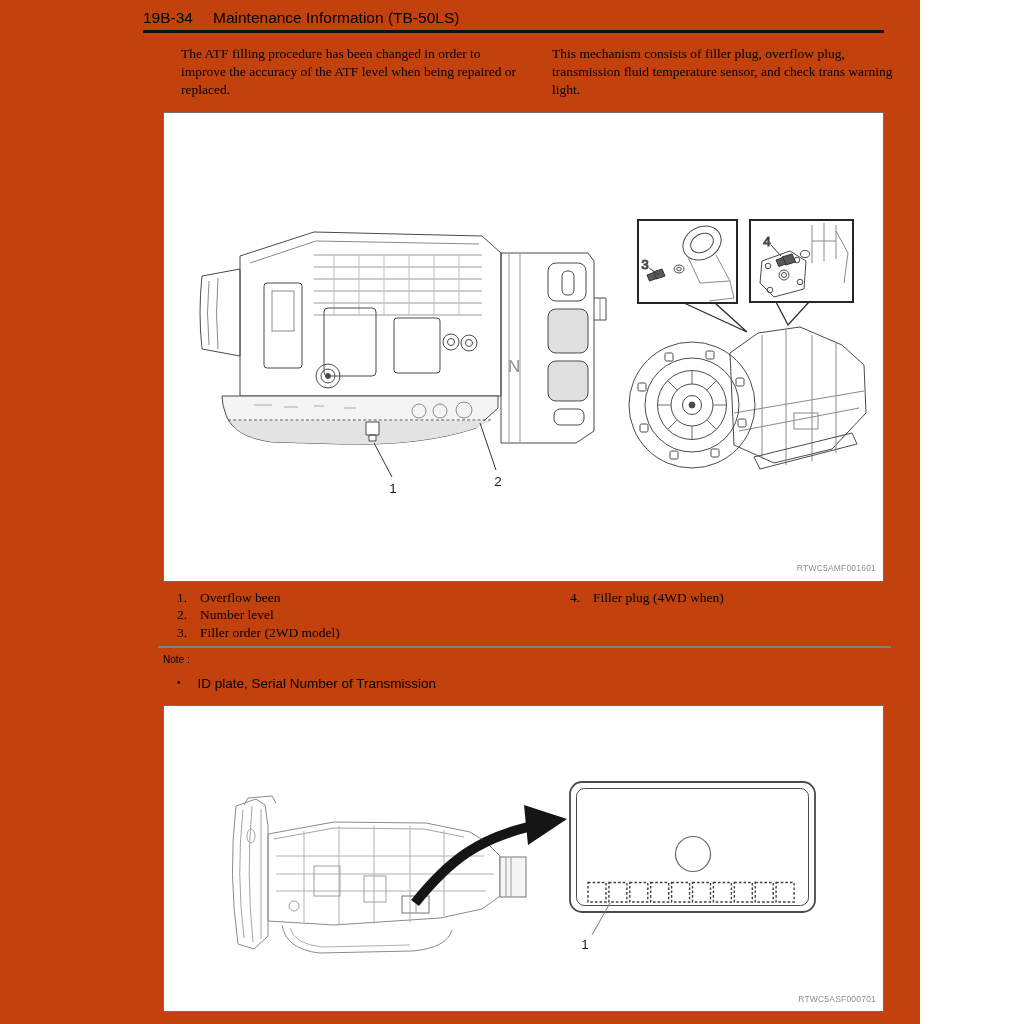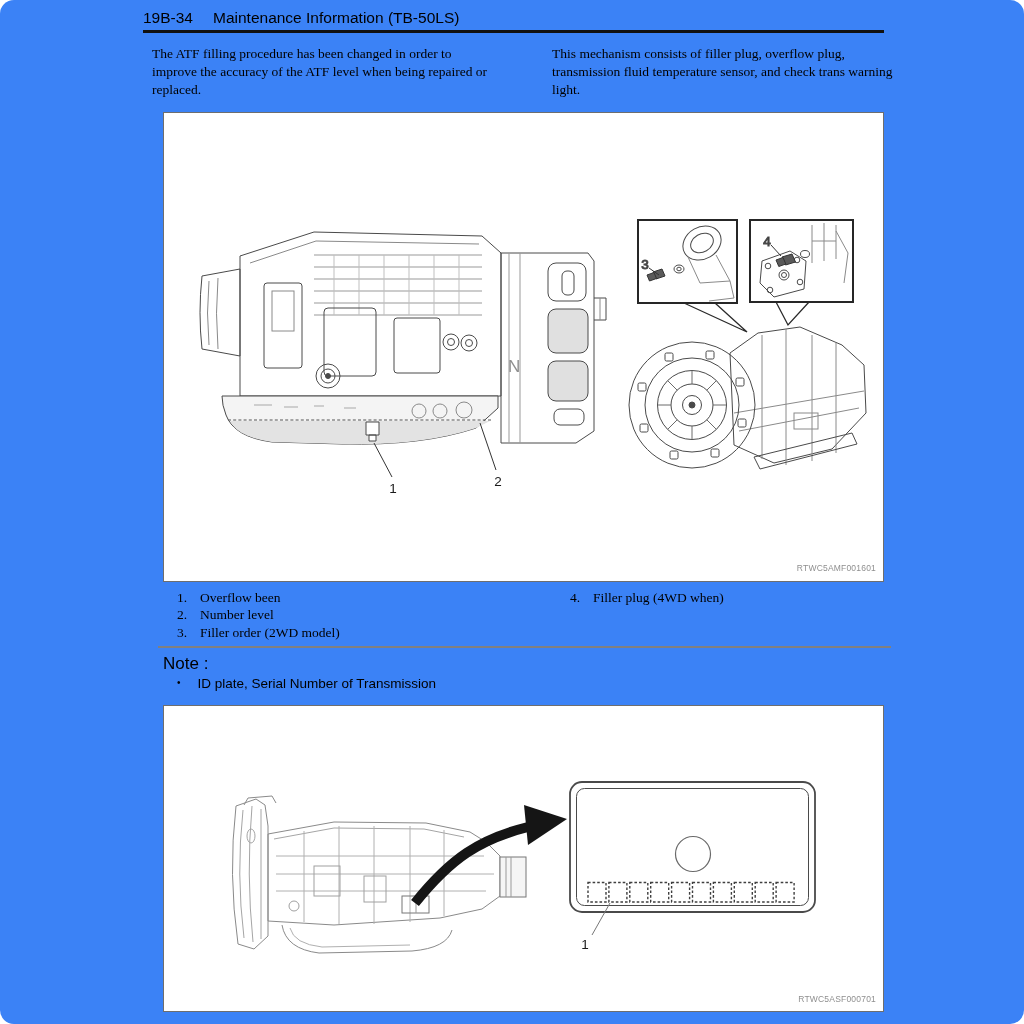--- a/index.html
+++ b/index.html
@@ -1,45 +1,45 @@
 <!DOCTYPE html>
 <html><head>
 <meta charset="utf-8">
 <style>
   html,body{margin:0;padding:0;}
   body{width:1024px;height:1024px;background:#ffffff;font-family:"Liberation Serif",serif;color:#000;}
-  .page{position:relative;width:1024px;height:1024px;background:#3b82f6;overflow:hidden;border-radius:14px;}
+  .page{position:relative;width:920px;height:1024px;background:#c2410c;overflow:hidden;}
   .abs{position:absolute;}
   .hdr{font-family:"Liberation Sans",sans-serif;font-size:15.5px;color:#000;white-space:nowrap;}
   .hdr .sec{margin-right:20px;}
   .rule{background:#111;}
   .para{font-size:13.5px;line-height:18px;color:#000;}
   .figbox{border:1px solid #6e6e6e;background:#fff;}
   .legend{font-size:13.5px;line-height:17.4px;}
   .lrow{display:flex;}
   .lnum{width:23px;flex:0 0 23px;}
   .sans{font-family:"Liberation Sans",sans-serif;}
-  .note-h{font-size:17px;}
+  .note-h{font-size:10px;}
   .bullet-row{font-size:13.5px;display:flex;align-items:center;}
   .bullet-dot{font-size:10px;margin-right:17px;position:relative;top:-1px;}
   svg text{font-family:"Liberation Sans",sans-serif;}
   .callout{font-size:13.5px;fill:#1a1a1a;}
   .figcode{font-size:8.5px;fill:#8f8f8f;letter-spacing:0.2px;}
 </style>
 </head>
 <body>
 
 <div class="page">
 
   <div class="abs hdr" style="left:143px;top:9px;">
     <span class="sec">19B-34</span><span>Maintenance Information (TB-50LS)</span>
   </div>
   <div class="abs rule" style="left:143px;top:30px;width:741px;height:3px;"></div>
 
-  <div class="abs para" style="left:152px;top:45px;width:345px;">The ATF filling procedure has been changed in order to improve the accuracy of the ATF level when being repaired or replaced.</div>
+  <div class="abs para" style="left:181px;top:45px;width:345px;">The ATF filling procedure has been changed in order to improve the accuracy of the ATF level when being repaired or replaced.</div>
   <div class="abs para" style="left:552px;top:45px;width:348px;">This mechanism consists of filler plug, overflow plug, transmission fluid temperature sensor, and check trans warning light.</div>
 
   <div class="abs figbox" style="left:163px;top:112px;width:719px;height:468px;">
     <svg width="717" height="466" viewBox="0 0 717 466">
 
       <g fill="none" stroke="#4a4a4a" stroke-width="1">
 
         <path d="M38,163 Q34,200 38,236 L76,243 L76,156 Z"></path>
         <path d="M45,168 Q42,200 45,232" stroke="#8a8a8a"></path>
         <path d="M54,165 Q51,200 54,236" stroke="#8a8a8a"></path>

